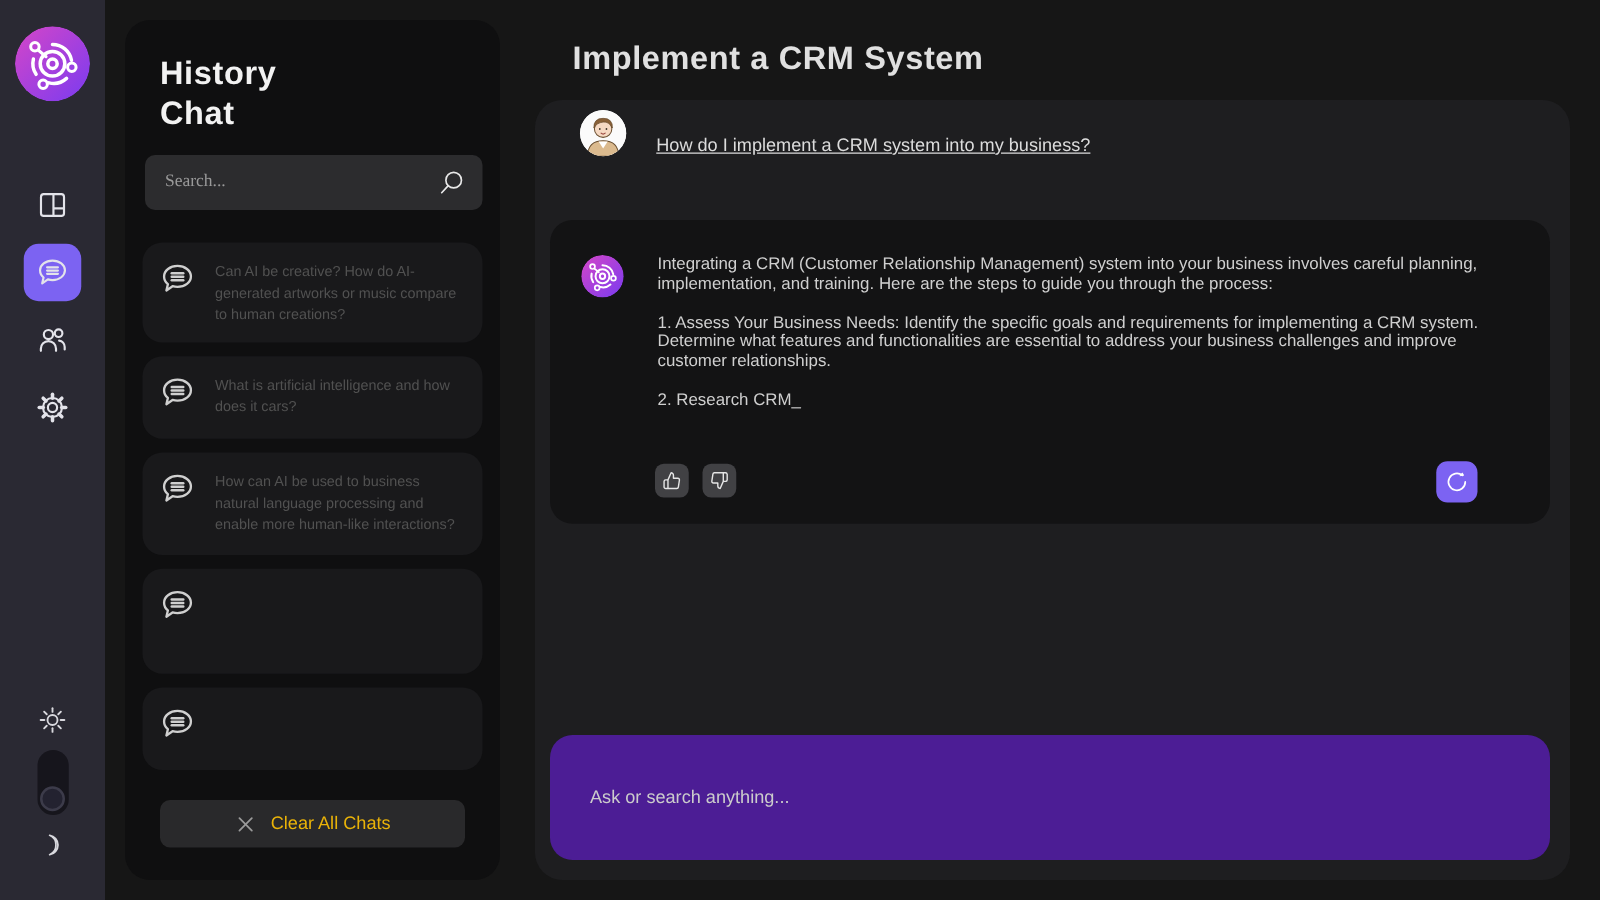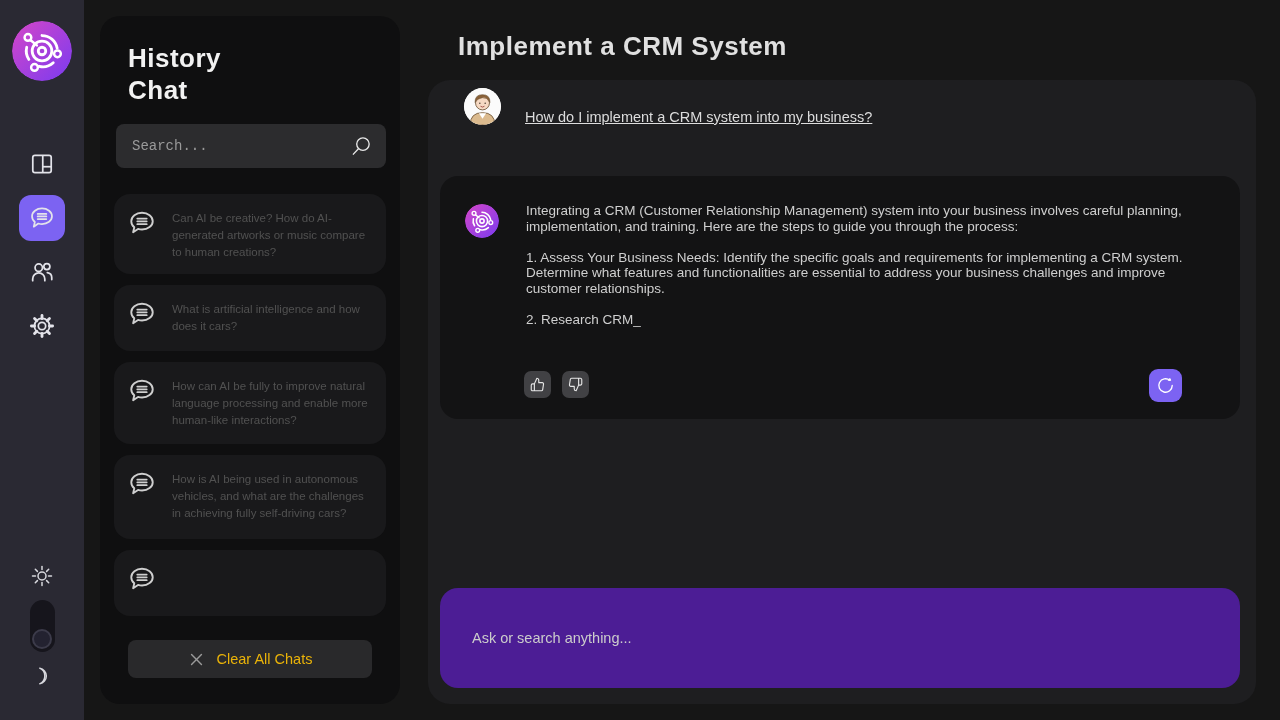--- a/index.html
+++ b/index.html
@@ -45,21 +45,21 @@
     background: #0f0f10; border-radius: 20px; padding: 26px 14px 20px 14px;
   }
   .history h1 {
     color: #f2f2f2; font-size: 26px; line-height: 32px; font-weight: bold;
     padding-left: 14px; letter-spacing: 0.5px;
   }
   .search-wrap { position: relative; margin: 18px 0 0 2px; width: 270px; }
   .search-wrap input {
     width: 100%; height: 44px; border-radius: 8px; border: none; outline: none;
     background: #2c2c2e; color: #ddd; font-size: 14px; padding: 0 44px 0 16px;
-    font-family: Liberation Mono, monospace;
+    font-family: Liberation Serif, serif;
   }
   .search-wrap input::placeholder { color: #9a9a9a; }
   .search-wrap svg { position: absolute; right: 13px; top: 11px; }
 
   .hist-list { margin-top: 26px; display: flex; flex-direction: column; gap: 11px; }
   .hist-item {
     background: #19191b; border-radius: 16px; padding: 13px 14px;
     display: flex; gap: 16px; cursor: pointer; min-height: 66px;
   }
   .hist-item .bubble { flex: 0 0 28px; padding-top: 2px; }
@@ -246,29 +246,28 @@
           </svg>
       </span>
       <p>What is artificial intelligence and how does it cars?</p>
     </div>
     <div class="hist-item" style="min-height:82px">
       <span class="bubble">
         <svg width="28" height="28" viewBox="0 0 24 24">
             <use href="#chatBubble"></use>
           </svg>
       </span>
-      <p>How can AI be fully to improve natural language processing and enable more human-like interactions?</p>
+      <p>How can AI be used to business natural language processing and enable more human-like interactions?</p>
     </div>
     <div class="hist-item" style="min-height:84px">
       <span class="bubble">
         <svg width="28" height="28" viewBox="0 0 24 24">
             <use href="#chatBubble"></use>
           </svg>
       </span>
-      <p>How is AI being used in autonomous vehicles, and what are the challenges in achieving fully self-driving cars?</p>
     </div>
     <div class="hist-item">
       <span class="bubble">
         <svg width="28" height="28" viewBox="0 0 24 24">
             <use href="#chatBubble"></use>
           </svg>
       </span>
     </div>
   </div>
 

